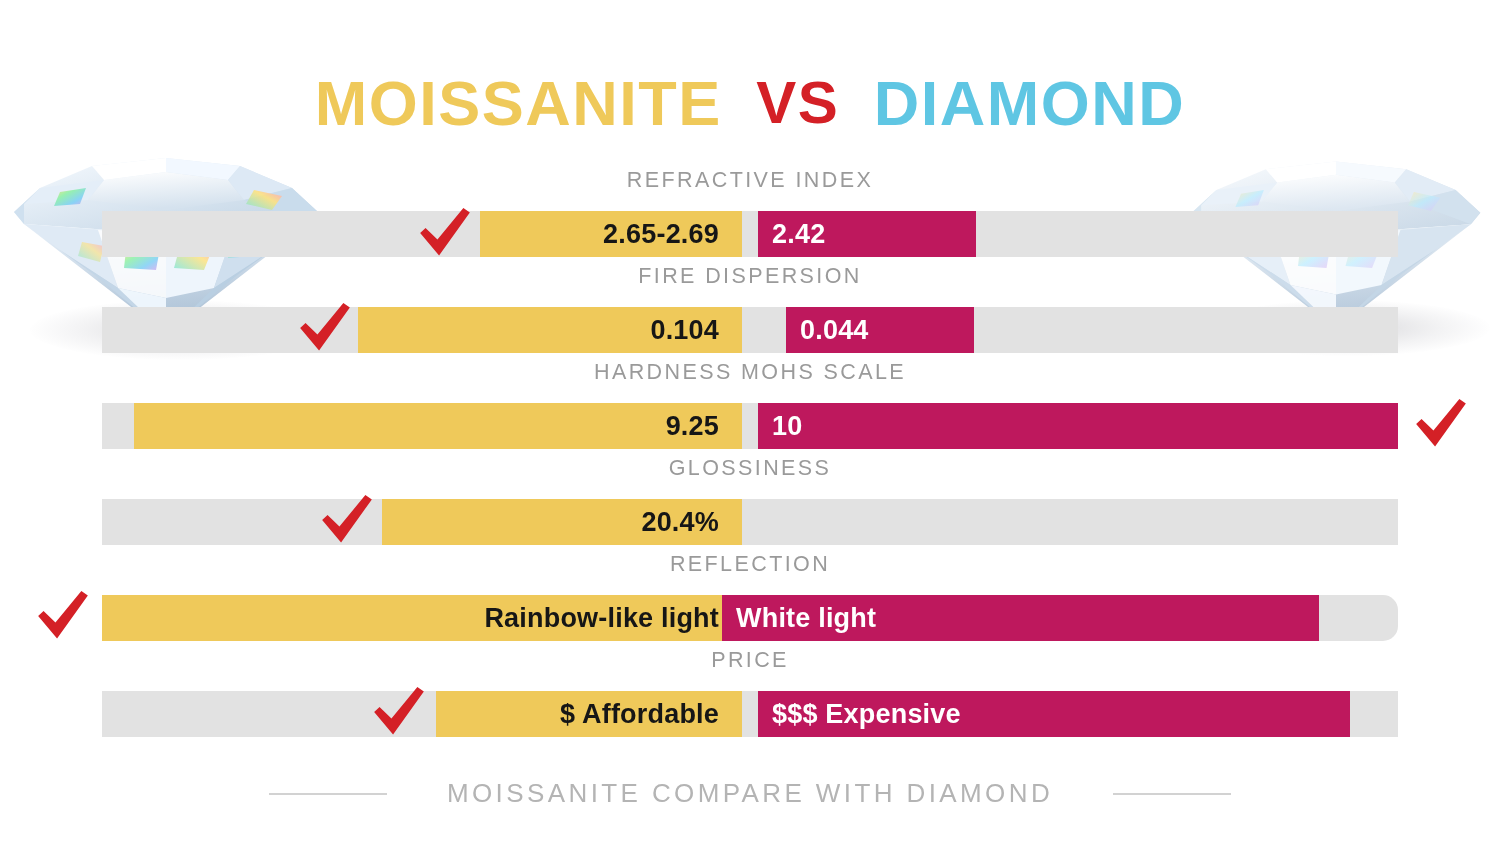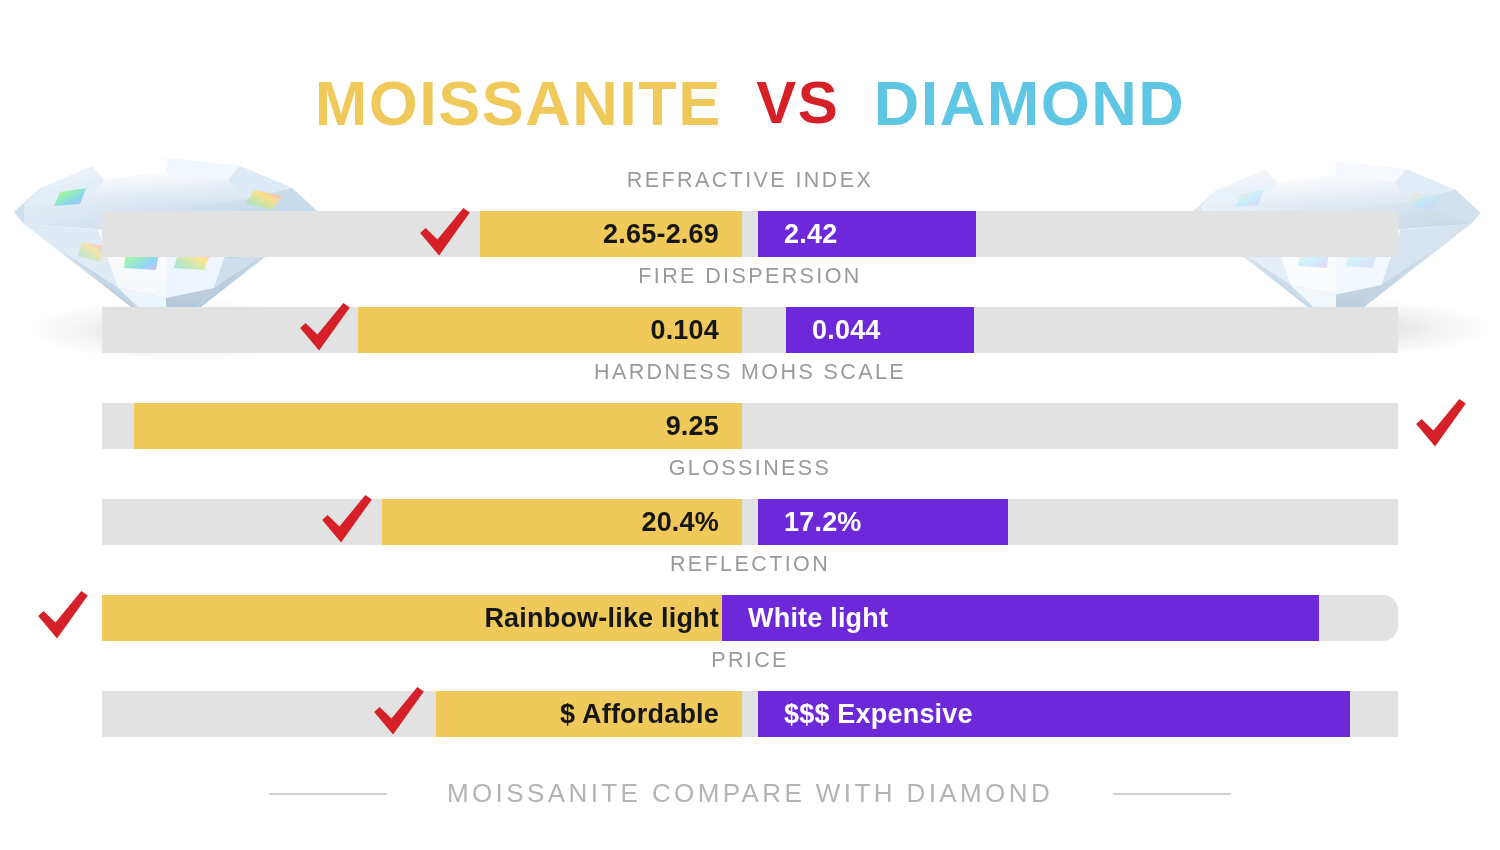--- a/index.html
+++ b/index.html
@@ -84,23 +84,23 @@
     display: flex;
     align-items: center;
     box-sizing: border-box;
   }
   .bar-left {
     background: #EFC95A;
     justify-content: flex-end;
     padding-right: 23px;
   }
   .bar-right {
-    background: #6d28d9;
+    background: #be185d;
     justify-content: flex-start;
-    padding-left: 26px;
+    padding-left: 14px;
   }
   .bar-left .bar-value {
     color: #161616;
     font-weight: 800;
     font-size: 27px;
     letter-spacing: 0.2px;
     white-space: nowrap;
   }
   .bar-right .bar-value {
     color: #ffffff;
@@ -274,30 +274,30 @@
             <span class="bar-value">0.044</span>
           </div>
         </div>
       </div>
       <div class="row" style="top: 362px;">
         <div class="row-label">HARDNESS MOHS SCALE</div>
         <div class="track" style="top: 41px; left: 102px; width: 1296px;">
           <div class="bar bar-left" style="left: 32px; width: 608px;">
             <span class="bar-value">9.25</span>
           </div>
+          <div class="bar bar-right" style="left: 656px; width: 640px;">
+            <span class="bar-value">10</span>
+          </div>
         </div>
       </div>
       <div class="row" style="top: 458px;">
         <div class="row-label">GLOSSINESS</div>
         <div class="track" style="top: 41px; left: 102px; width: 1296px;">
           <div class="bar bar-left" style="left: 280px; width: 360px;">
             <span class="bar-value">20.4%</span>
-          </div>
-          <div class="bar bar-right" style="left: 656px; width: 250px;">
-            <span class="bar-value">17.2%</span>
           </div>
         </div>
       </div>
       <div class="row" style="top: 554px;">
         <div class="row-label">REFLECTION</div>
         <div class="track" style="top: 41px; left: 102px; width: 1296px; border-radius: 15px;">
           <div class="bar bar-left" style="left: 0px; width: 640px;">
             <span class="bar-value">Rainbow-like light</span>
           </div>
           <div class="bar bar-right" style="left: 620px; width: 597px;">

